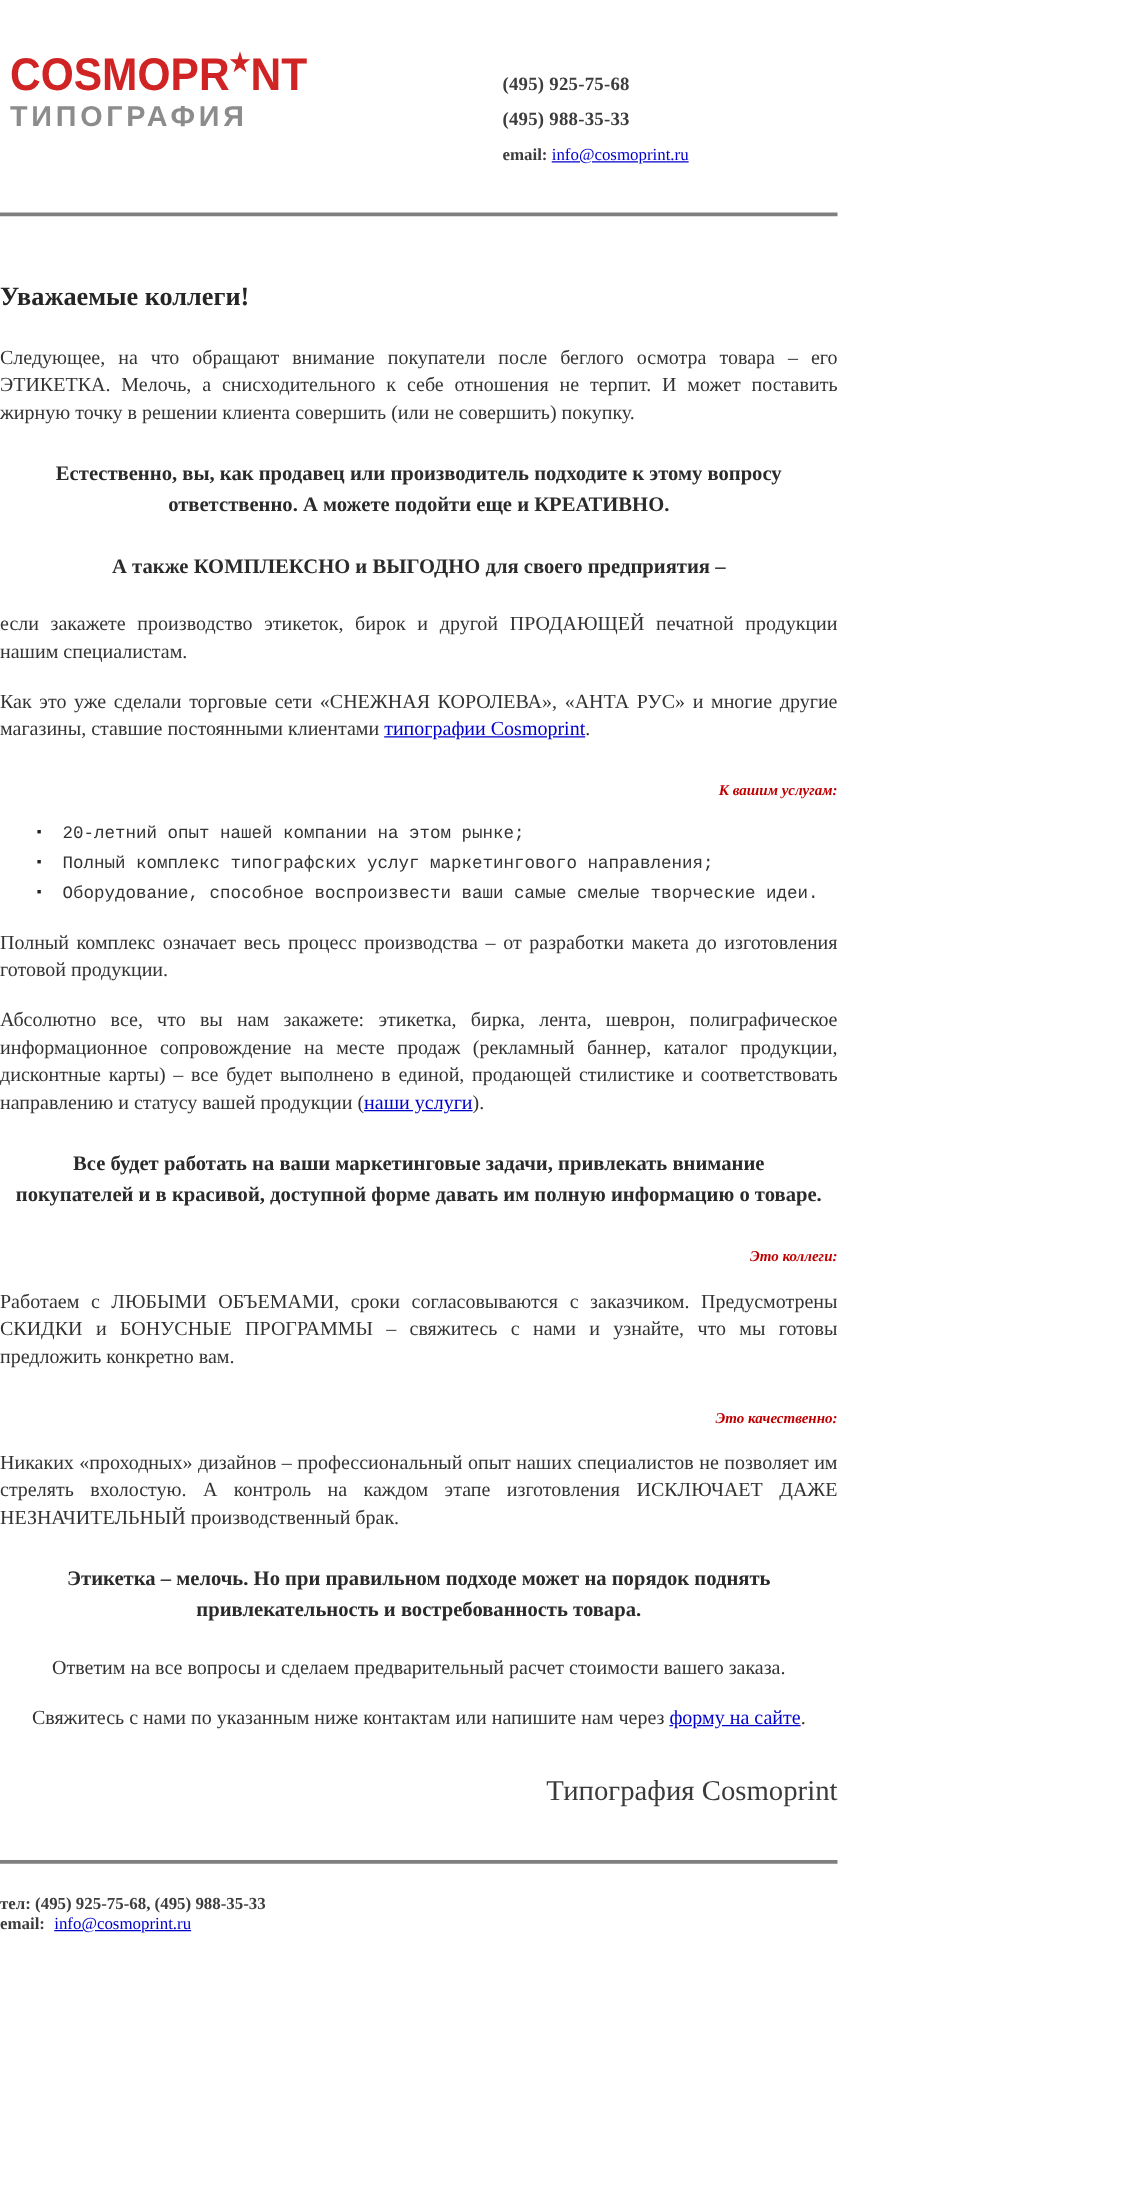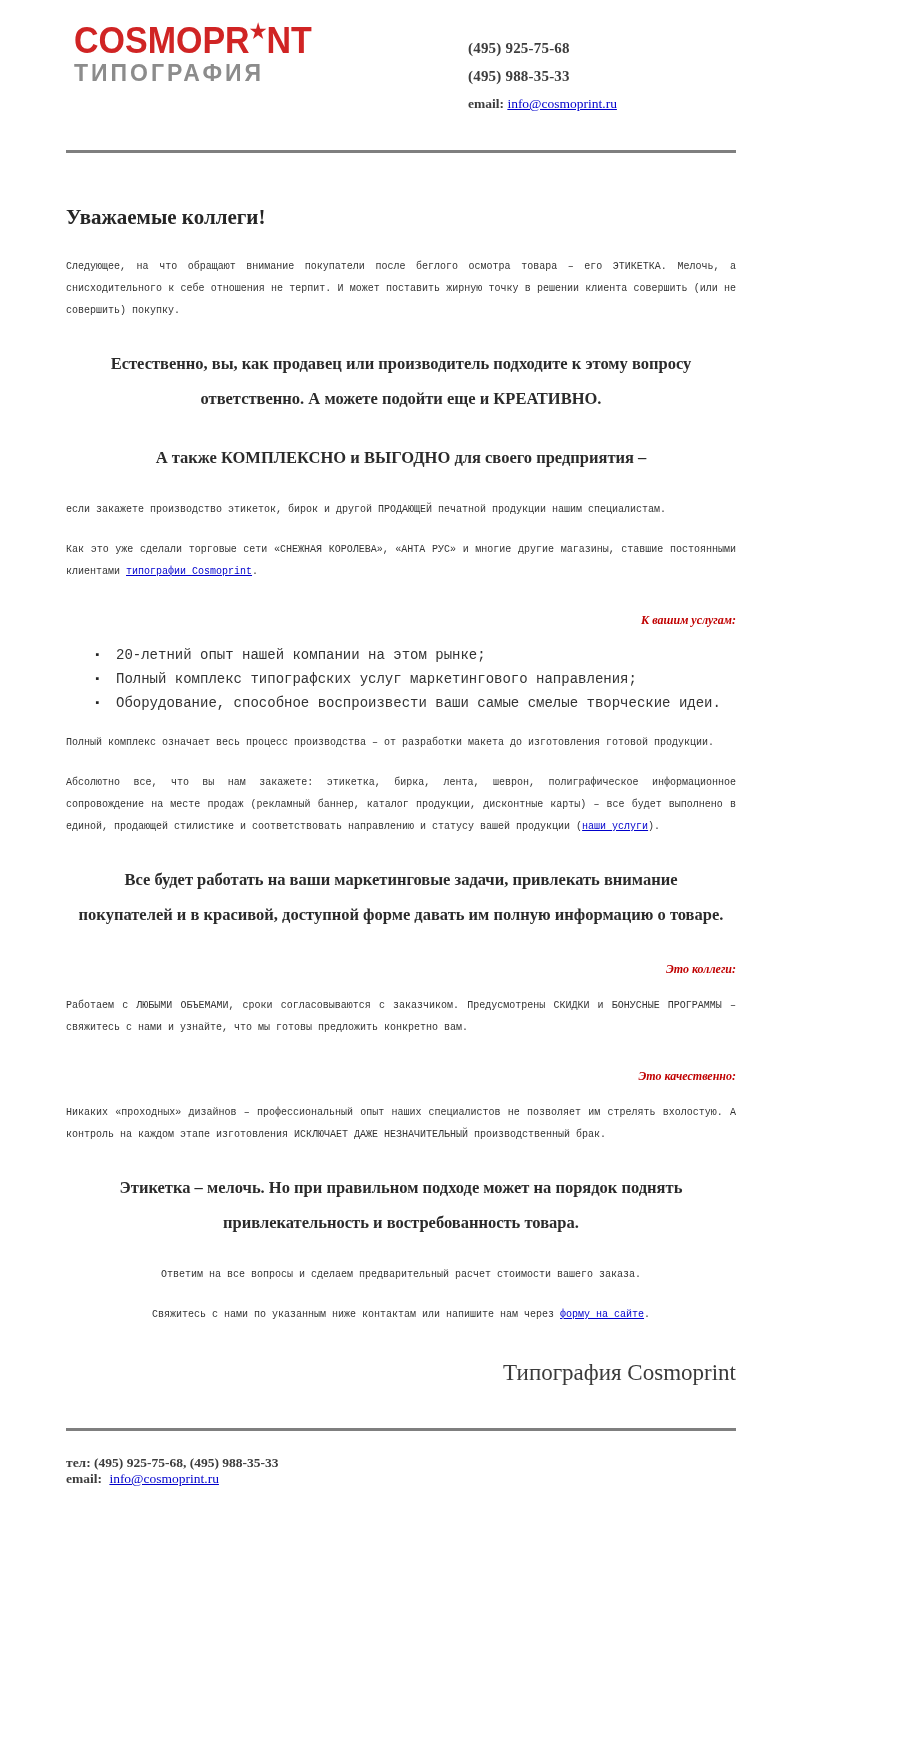--- a/index.html
+++ b/index.html
@@ -13,22 +13,21 @@
   html,body{margin:0;padding:0;background:#ffffff;}
   body{
     width:901px;
     min-height:1751px;
     font-family:"Liberation Serif", serif;
     color:var(--text-dark);
     -webkit-font-smoothing:antialiased;
   }
   .page{
     width:670px;
-    margin-left:66px;
-    padding-top:20px;
+    padding-top:40px;
     padding-bottom:60px;
   }
   
   .header{position:relative;height:118px;}
   .logo{position:absolute;left:8px;top:2px;line-height:1;}
   .logo-main{
     font-family:"Liberation Sans", sans-serif;
     font-weight:800;
     font-size:34px;
     letter-spacing:0px;
@@ -61,32 +60,32 @@
   .rule{height:3px;background:var(--rule-gray);margin-top:12px;}
   .rule.bottom{margin-top:42px;}
   
   .greeting{
     font-size:21px;
     color:#262626;
     margin:52px 0 26px 0;
     font-weight:700;
   }
   p.mono{
-    font-family:Liberation Mono, monospace;
-    font-size:10px;
+    font-family:Liberation Serif, serif;
+    font-size:16px;
     line-height:22px;
     text-align:justify;
     color:#333;
     margin:18px 0;
   }
   p.mono.center{text-align:center;}
   p.serif-center{
     font-family:"Liberation Serif", serif;
     font-size:16.5px;
-    line-height:35px;
+    line-height:25px;
     text-align:center;
     font-weight:600;
     color:#2b2b2b;
     margin:24px 12px;
   }
   h2.red-heading{
     font-family:"Liberation Serif", serif;
     font-style:italic;
     font-weight:700;
     font-size:12px;

